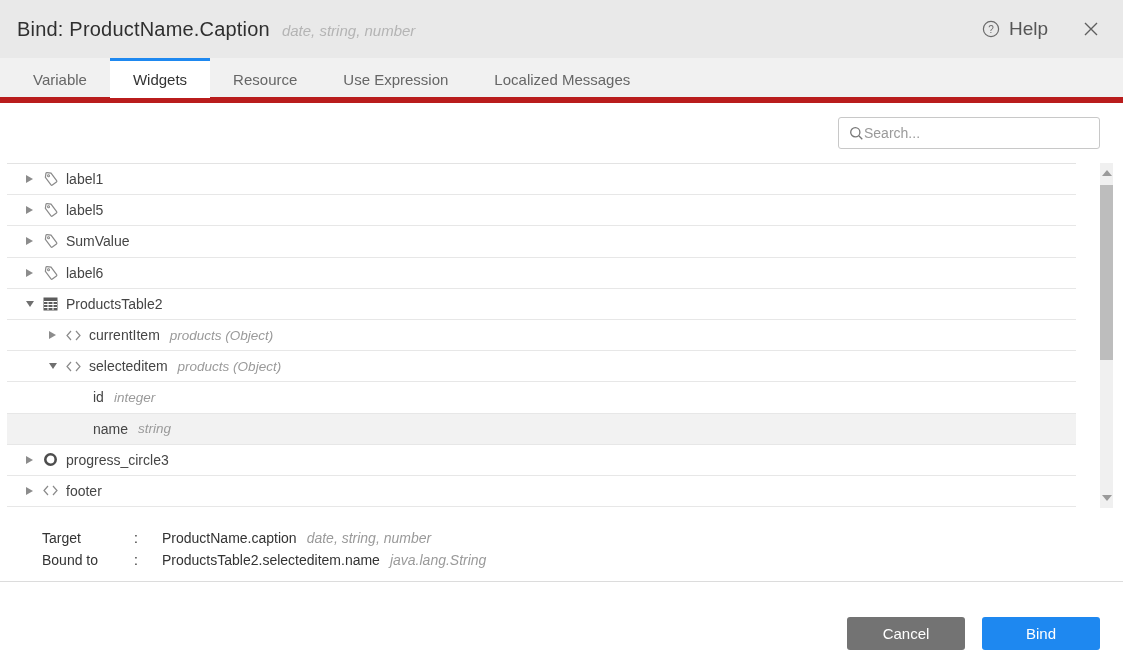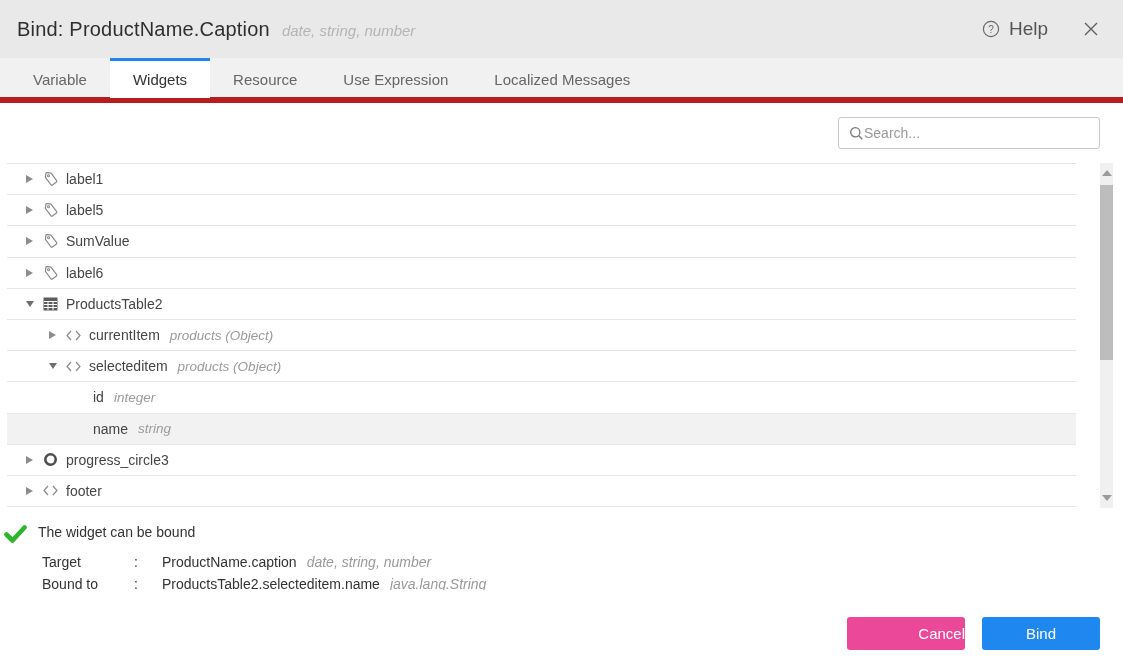--- a/index.html
+++ b/index.html
@@ -50,21 +50,21 @@
   .status-grid { margin:6px 0 0 38px; display:grid; grid-template-columns:92px 28px auto; row-gap:6px; font-size:14px; color:#333; }
   .status-grid .val { color:#333; }
   .status-grid .vtype { color:#9a9a9a; font-style:italic; margin-left:10px; }
 
   .divider-full { border:none; border-top:1px solid #dcdcdc; margin-top:13px; }
 
   
   .footer { position:absolute; bottom:0; left:0; width:100%; height:81px; background:#fff; }
   .btns { position:absolute; right:23px; top:27px; display:flex; gap:17px; }
   .btn { width:118px; height:33px; border:none; border-radius:3px; font-size:15px; color:#fff; font-family:"Liberation Sans", sans-serif; cursor:pointer; }
-  .btn-cancel { background:#ec4899;text-align:right; }
+  .btn-cancel { background:#737373; }
   .btn-bind { background:#1e88f0; }
 </style>
 </head>
 <body>
 
 <div class="dialog">
 
   <div class="titlebar">
     <span class="title">Bind: ProductName.Caption</span>
     <span class="title-types">date, string, number</span>
@@ -269,28 +269,20 @@
       <div class="sb-thumb"></div>
       <div class="sb-arrow sb-down">
         <svg width="10" height="6" viewBox="0 0 10 6">
             <polygon points="0,0 10,0 5,6" fill="#9a9a9a"></polygon>
           </svg>
       </div>
     </div>
   </div>
 
   <div class="status">
-    <div class="status-head">
-      <span class="check-icon">
-        <svg width="23" height="20" viewBox="0 0 23 20">
-            <path d="M2.5 10.5 L8.5 16.5 L20.5 3.5" fill="none" stroke="#2db52d" stroke-width="4.6" stroke-linecap="round" stroke-linejoin="round"></path>
-          </svg>
-      </span>
-      <span class="status-title">The widget can be bound</span>
-    </div>
     <div class="status-grid" id="status-grid">
         <span>Target</span>
         <span>:</span>
         <span><span class="val">ProductName.caption</span><span class="vtype">date, string, number</span></span>
         <span>Bound to</span>
         <span>:</span>
         <span><span class="val">ProductsTable2.selecteditem.name</span><span class="vtype">java.lang.String</span></span>
       </div>
   </div>
 

